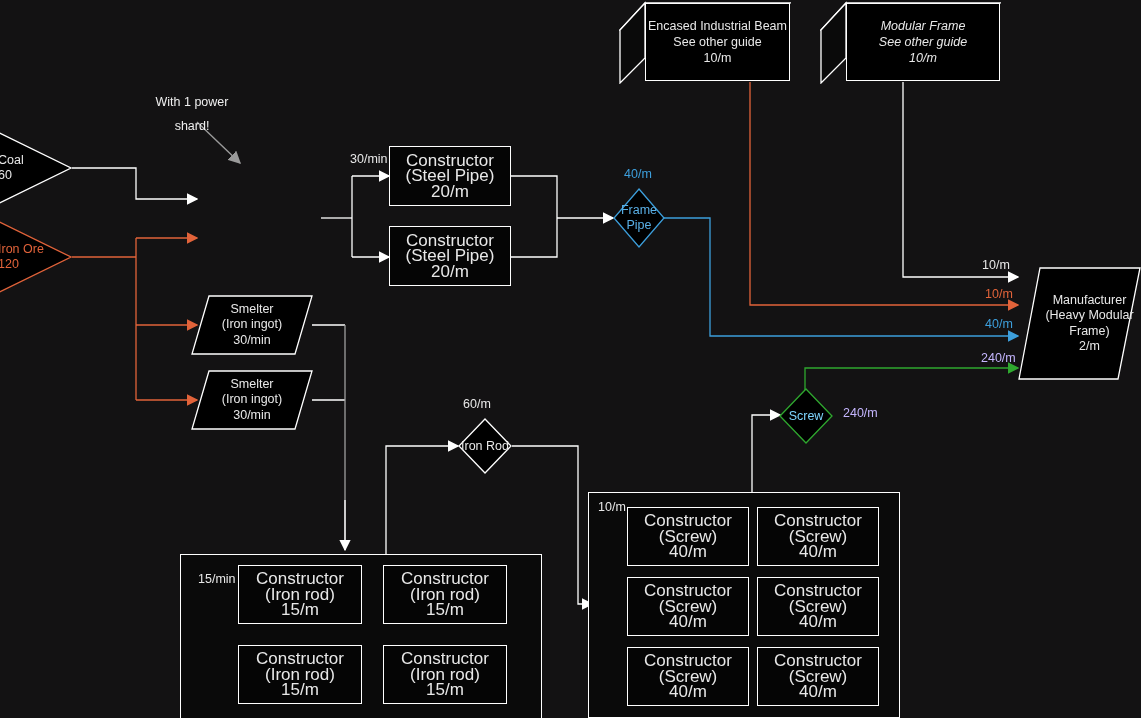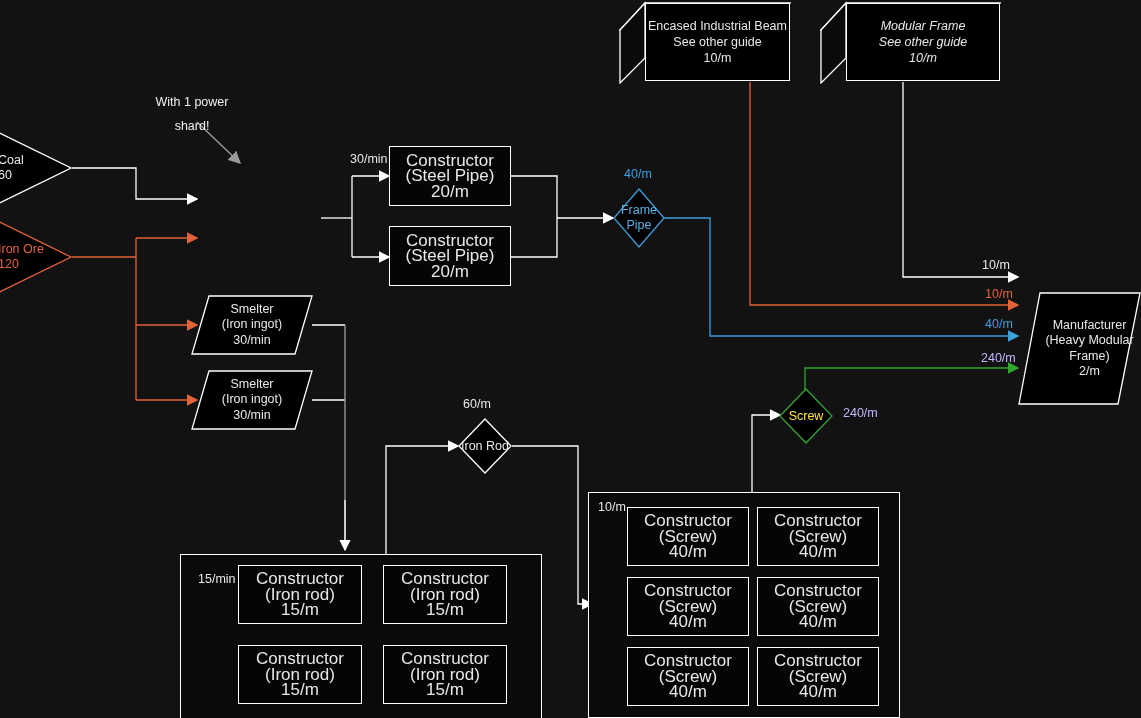--- a/index.html
+++ b/index.html
@@ -13,21 +13,21 @@
   .lbl.or{color:#e2633a;}
   .lbl.bl{color:#3d9fdc;}
   .lbl.gr{color:#c4b5fd;}
   .note{position:absolute;font-size:12.5px;line-height:24px;color:#efefef;text-align:center;white-space:pre;}
   .shape{position:absolute;}
   .shape .txt{position:absolute;left:0;top:0;width:100%;height:100%;display:flex;flex-direction:column;align-items:center;justify-content:center;text-align:center;font-size:12.5px;line-height:15.5px;color:#e8e8e8;pointer-events:none;}
   .tri .txt{align-items:flex-start;justify-content:center;padding-left:2px;}
   .tri.ore .txt{color:#e2633a;}
   .dia .txt{font-size:12.5px;line-height:15px;}
   .dia.blue .txt{color:#5ab0e6;}
-  .dia.green .txt{color:#fde047;text-align:center;}
+  .dia.green .txt{color:#7dd3fc;text-align:center;}
   .cube{position:absolute;}
   .cube .face{position:absolute;border:1.3px solid #ffffff;background:#000;box-sizing:border-box;display:flex;flex-direction:column;align-items:center;justify-content:center;color:#e8e8e8;font-size:12.5px;line-height:16px;}
 </style>
 </head>
 <body>
 
 <div id="stage">
 
   <svg id="wires" xmlns="http://www.w3.org/2000/svg">
     <defs>
@@ -195,21 +195,21 @@
 
   <div class="shape dia green" style="left:779px;top:388px;width:54px;height:56px;">
     <svg width="54" height="56" viewBox="0 0 54 56">
         <polygon points="27,1 53,28 27,55 1,28" fill="#000" stroke="#2fa82f" stroke-width="1.3"></polygon>
       </svg>
     <div class="txt">
         <div>Screw</div>
       </div>
   </div>
 
-  <div class="shape" style="left:1018px;top:267px;width:123px;height:113px;margin-top:25px;">
+  <div class="shape" style="left:1018px;top:267px;width:123px;height:113px;">
     <svg width="123" height="113" viewBox="0 0 123 113">
         <polygon points="22,1 122,1 100,112 1,112" fill="#000" stroke="#ffffff" stroke-width="1.3"></polygon>
       </svg>
     <div class="txt" style="padding-left:10px;">
       <div>Manufacturer</div>
       <div>(Heavy Modular</div>
       <div>Frame)</div>
       <div>2/m</div>
     </div>
   </div>

